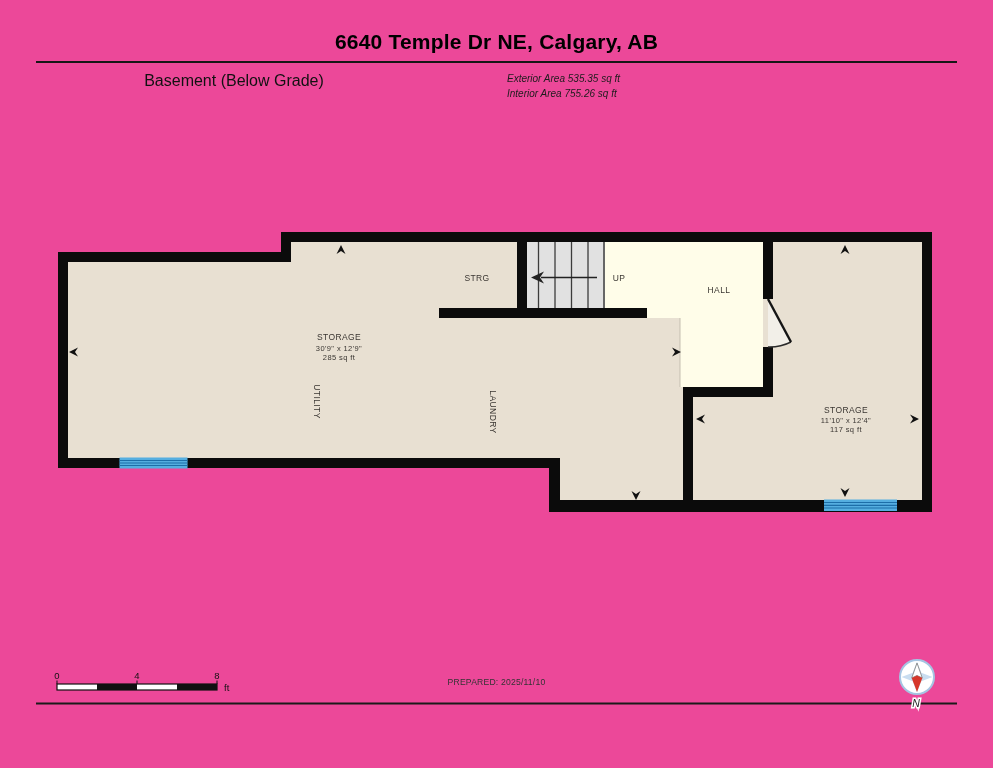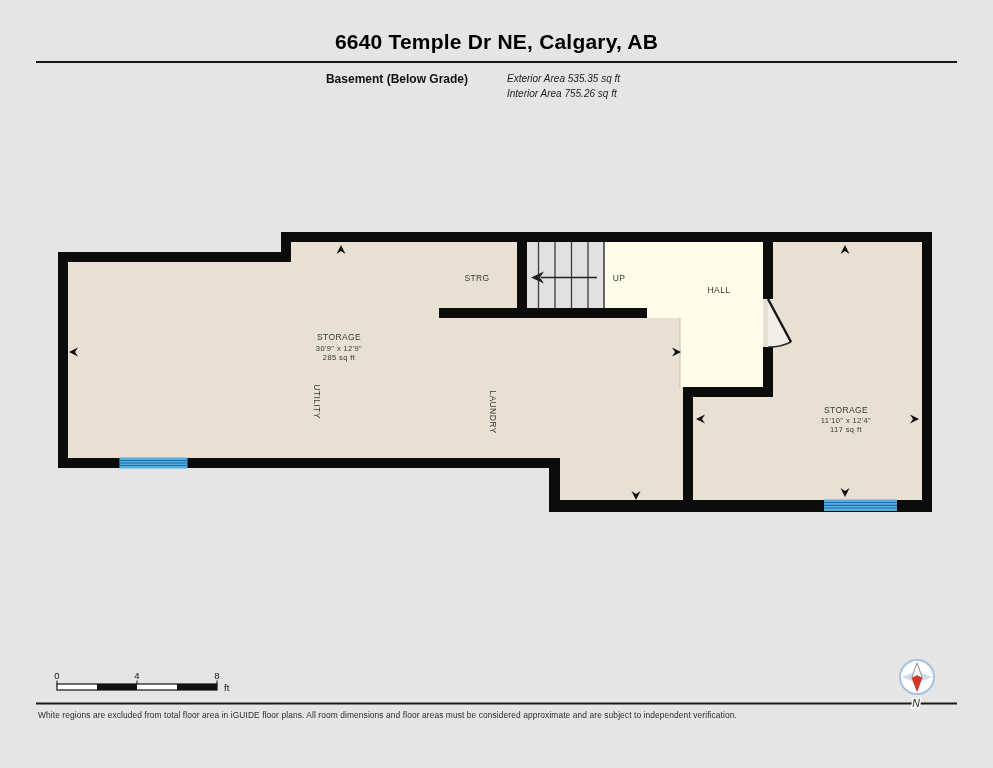--- a/index.html
+++ b/index.html
@@ -1,22 +1,22 @@
 <!DOCTYPE html>
 <html><head>
 <meta charset="utf-8">
 <style>
   html,body{margin:0;padding:0;background:#fff;}
-  #page{position:relative;width:993px;height:768px;background:#e5e5e5;overflow:hidden;
+  #page{position:relative;width:993px;height:768px;background:#ec4899;overflow:hidden;
         font-family:"Liberation Sans", sans-serif;color:#111;}
   #title{position:absolute;left:0;right:0;top:30px;text-align:center;
          font-size:21px;font-weight:bold;letter-spacing:.2px;color:#000;}
   .rule-top{position:absolute;left:36px;width:921px;top:61px;height:2px;background:#161616;}
-  #floor-label{position:absolute;left:0;width:468px;top:72px;text-align:right;
-               font-size:12px;font-weight:bold;color:#111;}
+  #floor-label{position:absolute;left:0;width:468px;top:72px;text-align:center;
+               font-size:16px;font-weight:normal;color:#111;}
   #areas{position:absolute;left:507px;top:72px;font-size:10px;color:#1c1c1c;line-height:14.5px;font-style:italic;}
   #plan-svg{position:absolute;left:0;top:0;}
   #prepared{position:absolute;left:0;right:0;top:677px;text-align:center;
             font-size:8.6px;color:#333;letter-spacing:.2px;}
   #footer-note{position:absolute;left:38px;top:710px;width:760px;
                font-size:8.4px;color:#2b2b2b;letter-spacing:.1px;}
   text{font-family:"Liberation Sans", sans-serif;}
 </style>
 </head>
 <body>
@@ -127,14 +127,14 @@
 
     <g>
       <circle cx="917" cy="677" r="17" fill="#ffffff" stroke="#a5c4e2" stroke-width="2"></circle>
       <path d="M917,661.5 L921.3,672.7 L932.5,677 L921.3,681.3 L917,692.5 L912.7,681.3 L901.5,677 L912.7,672.7 Z" fill="#c9ddf0"></path>
       <path d="M917,663 L922.3,678 L917,675.5 L911.7,678 Z" fill="#ffffff" stroke="#8a8a8a" stroke-width="0.9"></path>
       <path d="M911.7,678 L917,675.5 L922.3,678 L917,692 Z" fill="#d6372b"></path>
       <text x="916" y="707" font-size="10.5" font-style="italic" fill="#222" text-anchor="middle" style="paint-order:stroke;stroke:#ffffff;stroke-width:3px;">N</text>
     </g>
   </svg>
 
-  <div id="footer-note">White regions are excluded from total floor area in iGUIDE floor plans. All room dimensions and floor areas must be considered approximate and are subject to independent verification.</div>
+  <div id="prepared">PREPARED: 2025/11/10</div>
 </div>
 
 </body></html>

